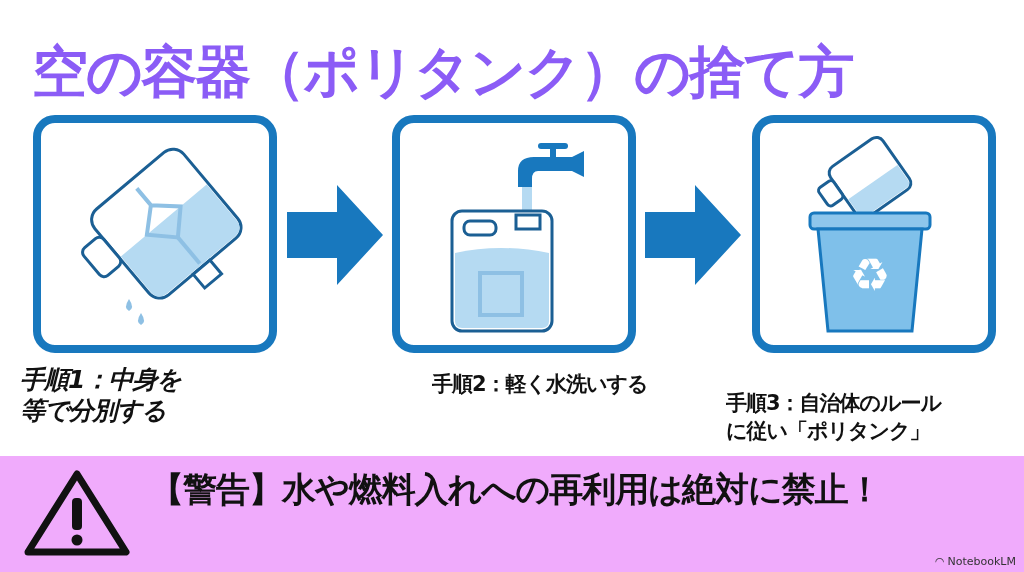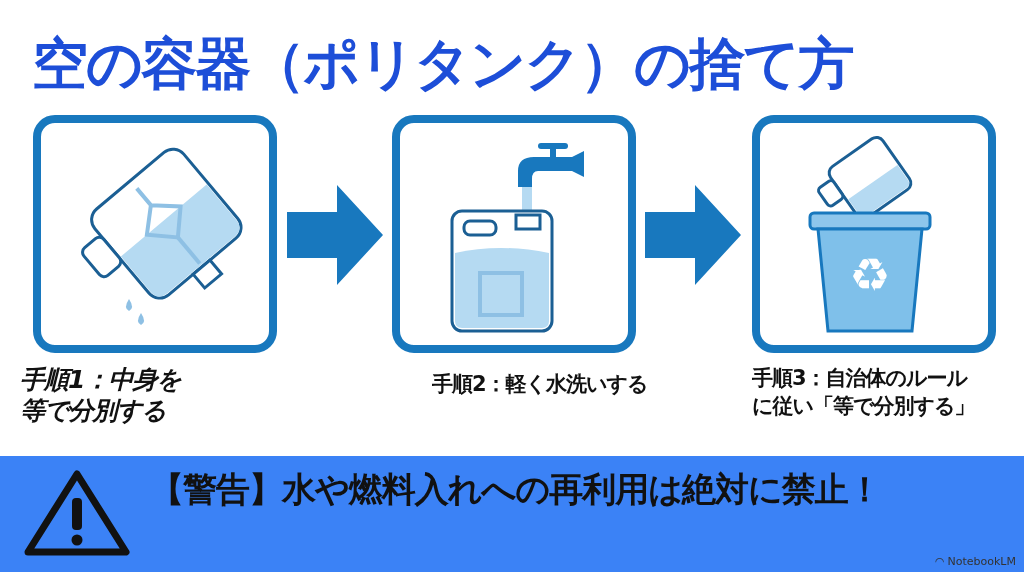--- a/index.html
+++ b/index.html
@@ -1,27 +1,27 @@
 <!DOCTYPE html>
 <html><head>
 <meta charset="utf-8">
 <style>
   html, body { margin:0; padding:0; }
   body { width:1024px; height:572px; background:#ffffff; position:relative; overflow:hidden;
          font-family:"DejaVu Sans", "Liberation Sans", sans-serif; }
-  .title { position:absolute; left:32px; top:24px; font-size:56px; font-weight:bold; color:#1d4ed8;
+  .title { position:absolute; left:32px; top:32px; font-size:56px; font-weight:bold; color:#8b5cf6;
            letter-spacing:-2px; line-height:80px; white-space:nowrap; }
   .box { position:absolute; top:115px; width:228px; height:222px; border:8px solid #1878be;
          border-radius:22px; background:#fff; }
   .box svg { position:absolute; left:0; top:0; width:228px; height:222px; }
   .arrow { position:absolute; top:185px; width:96px; height:100px; }
   .label { position:absolute; top:364px; font-size:25px; font-weight:bold; color:#111;
            line-height:31px; letter-spacing:-1px; }
   .label.small { font-size:21px; line-height:28px; }
-  .warn { position:absolute; left:0; top:456px; width:1024px; height:116px; background:#3b82f6; }
+  .warn { position:absolute; left:0; top:456px; width:1024px; height:116px; background:#f0abfc; }
   .warn-icon { position:absolute; left:22px; top:12px; width:110px; height:90px; }
   .warn-text { position:absolute; left:150px; top:8px; font-size:34px; font-weight:bold; color:#111;
                line-height:50px; letter-spacing:-1px; white-space:nowrap; }
   .brand { position:absolute; right:8px; bottom:4px; font-size:11px; color:#333; display:flex; align-items:center; gap:3px; }
 </style>
 </head>
 <body>
 
 <div class="title">空の容器（ポリタンク）の捨て方</div>
 
@@ -75,23 +75,23 @@
   </svg>
 </div>
 
 <div class="label" style="left:20px;font-style:italic;">
   <div>手順1：中身を</div>
   <div>等で分別する</div>
 </div>
 <div class="label small" style="left:392px; top:370px;margin-left:40px;">
   <div>手順2：軽く水洗いする</div>
 </div>
-<div class="label small" style="left:752px;">
+<div class="label small" style="left:726px;margin-top:25px;">
   <div>手順3：自治体のルール</div>
-  <div>に従い「等で分別する」</div>
+  <div>に従い「ポリタンク」</div>
 </div>
 
 <div class="warn">
   <svg class="warn-icon" viewBox="0 0 110 90">
     <path d="M55 6 L104 84 L6 84 Z" fill="none" stroke="#111" stroke-width="7" stroke-linejoin="round"></path>
     <rect x="50" y="30" width="10" height="32" rx="4" fill="#111"></rect>
     <circle cx="55" cy="72" r="5.5" fill="#111"></circle>
   </svg>
   <div class="warn-text">
     <div>【警告】水や燃料入れへの再利用は絶対に禁止！</div>

